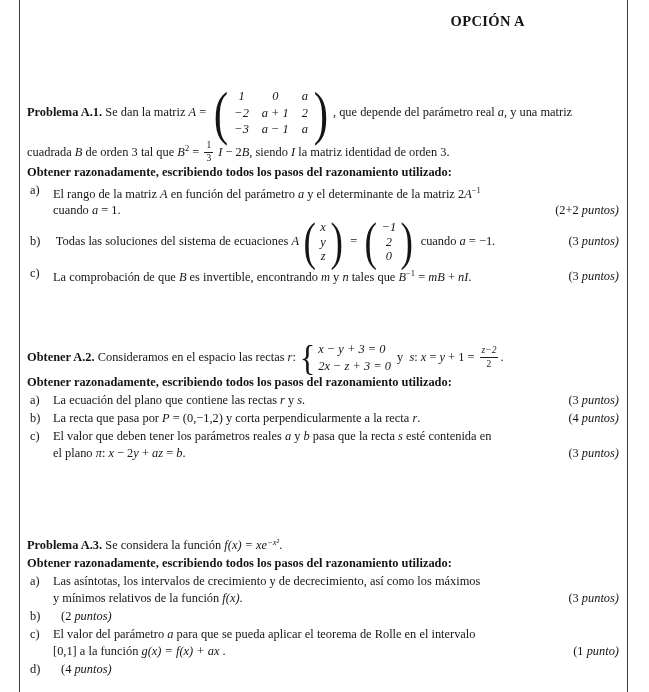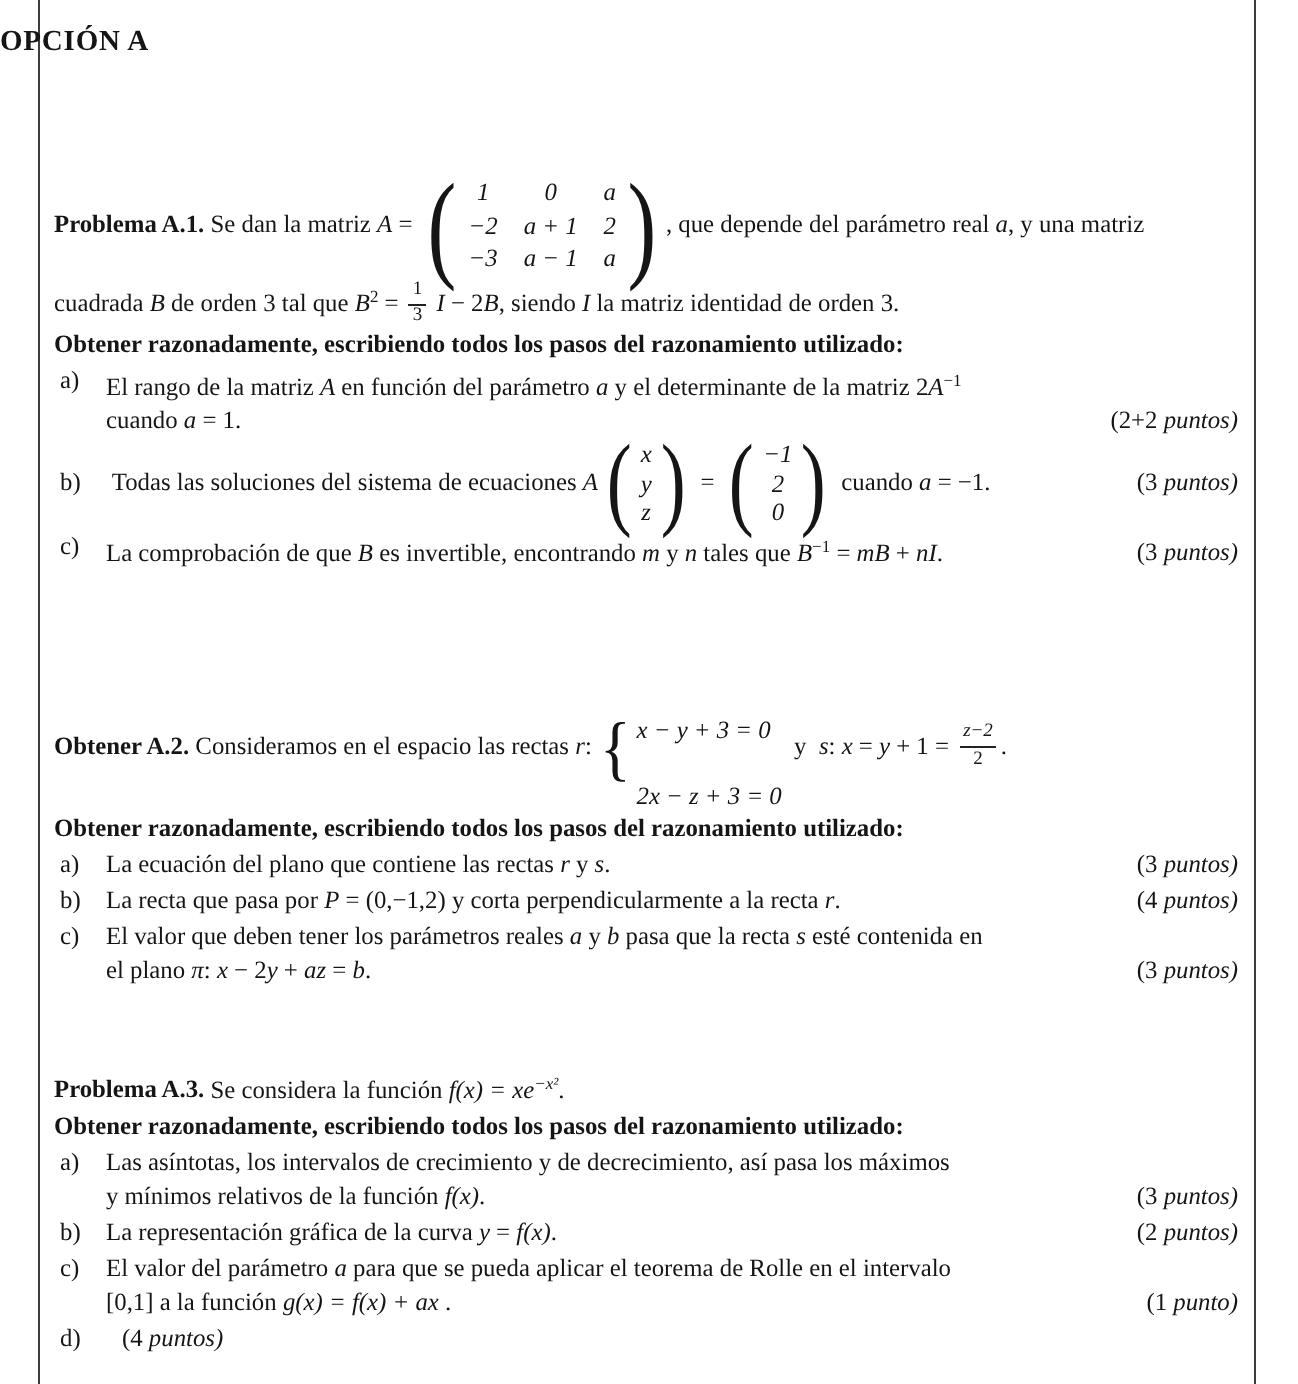--- a/index.html
+++ b/index.html
@@ -5,21 +5,21 @@
   html,body{margin:0;padding:0;}
   body{
     width:649px;height:692px;position:relative;overflow:hidden;
     background:#ffffff;color:#151515;
     font-family:"Liberation Serif","DejaVu Serif",serif;
     font-size:12.4px;
   }
   .vline{position:absolute;top:0;bottom:0;width:1px;background:#3d3d3d;}
   #vl{left:19px;} #vr{left:627px;}
   .title{
-    position:absolute;top:13px;left:0;width:525px;text-align:left;
+    position:absolute;top:13px;left:0;width:525px;text-align:right;
     font-weight:bold;font-size:14.5px;letter-spacing:.4px;
   }
   .block{position:absolute;left:27px;width:592px;}
   #p1{top:88px;} #p2{top:341px;} #p3{top:532px;}
 
   .b{font-weight:bold;}
   .i{font-style:italic;}
   .sup{font-size:8.5px;vertical-align:4.5px;}
   .isup{font-size:8.5px;vertical-align:4.5px;font-style:italic;}
 
@@ -47,21 +47,21 @@
     display:grid;grid-template-columns:auto auto auto;column-gap:13px;
     justify-items:center;text-align:center;line-height:16.5px;
     font-style:italic;padding:0 3px;
   }
   .vgrid{
     display:grid;grid-template-columns:auto;justify-items:center;
     text-align:center;line-height:14.5px;font-style:italic;padding:0 2px;
   }
   .brace{display:block;font-size:36px;line-height:0;transform:scaleX(.9);margin-right:2px;}
   .sysrows{display:flex;flex-direction:column;}
-  .sysr{display:block;line-height:16.5px;font-style:italic;white-space:pre;margin-top:16px;}
+  .sysr{display:block;line-height:16.5px;font-style:italic;white-space:pre;}
 
   .frac{display:inline-block;vertical-align:middle;text-align:center;line-height:1;margin:0 2px;}
   .frac .fn{display:block;font-size:9.5px;padding:0 2px 1.5px;border-bottom:1px solid #222;}
   .frac .fd{display:block;font-size:9.5px;padding-top:1.5px;}
 </style>
 </head>
 <body>
 
 <div class="vline" id="vl"></div>
 <div class="vline" id="vr"></div>
@@ -191,31 +191,28 @@
 <div class="block" id="p3">
   <div class="pline">
     <span class="b">Problema A.3.</span><span><span> Se considera la función </span><span class="i">f</span><span class="i">(x) = xe</span><span class="isup">−x²</span><span>.</span></span>
   </div>
 
   <div class="obtener">Obtener razonadamente, escribiendo todos los pasos del razonamiento utilizado:</div>
 
   <div class="item">
     <span class="marker">a)</span>
     <span class="itext">
-      <span class="tline"><span>Las asíntotas, los intervalos de crecimiento y de decrecimiento, así pasa los máximos</span></span>
+      <span class="tline"><span>Las asíntotas, los intervalos de crecimiento y de decrecimiento, así como los máximos</span></span>
       <span class="tline"><span>y mínimos relativos de la función  </span><span class="i">f</span><span class="i">(x)</span><span>.</span></span>
     </span>
     <span class="pts"><span>(3 </span><span class="i">puntos)</span></span>
   </div>
 
   <div class="item">
     <span class="marker">b)</span>
-    <span class="itext">
-      <span class="tline"><span>La representación gráfica de la curva </span><span class="i">y</span><span> = </span><span class="i">f</span><span class="i">(x)</span><span>.</span></span>
-    </span>
     <span class="pts"><span>(2 </span><span class="i">puntos)</span></span>
   </div>
 
   <div class="item">
     <span class="marker">c)</span>
     <span class="itext">
       <span class="tline"><span>El valor del parámetro </span><span class="i">a</span><span> para que se pueda aplicar el teorema de Rolle en el intervalo</span></span>
       <span class="tline"><span>[0,1] a la función </span><span class="i">g</span><span class="i">(x) = </span><span class="i">f</span><span class="i">(x) + ax</span><span> .</span></span>
     </span>
     <span class="pts"><span>(1 </span><span class="i">punto)</span></span>

